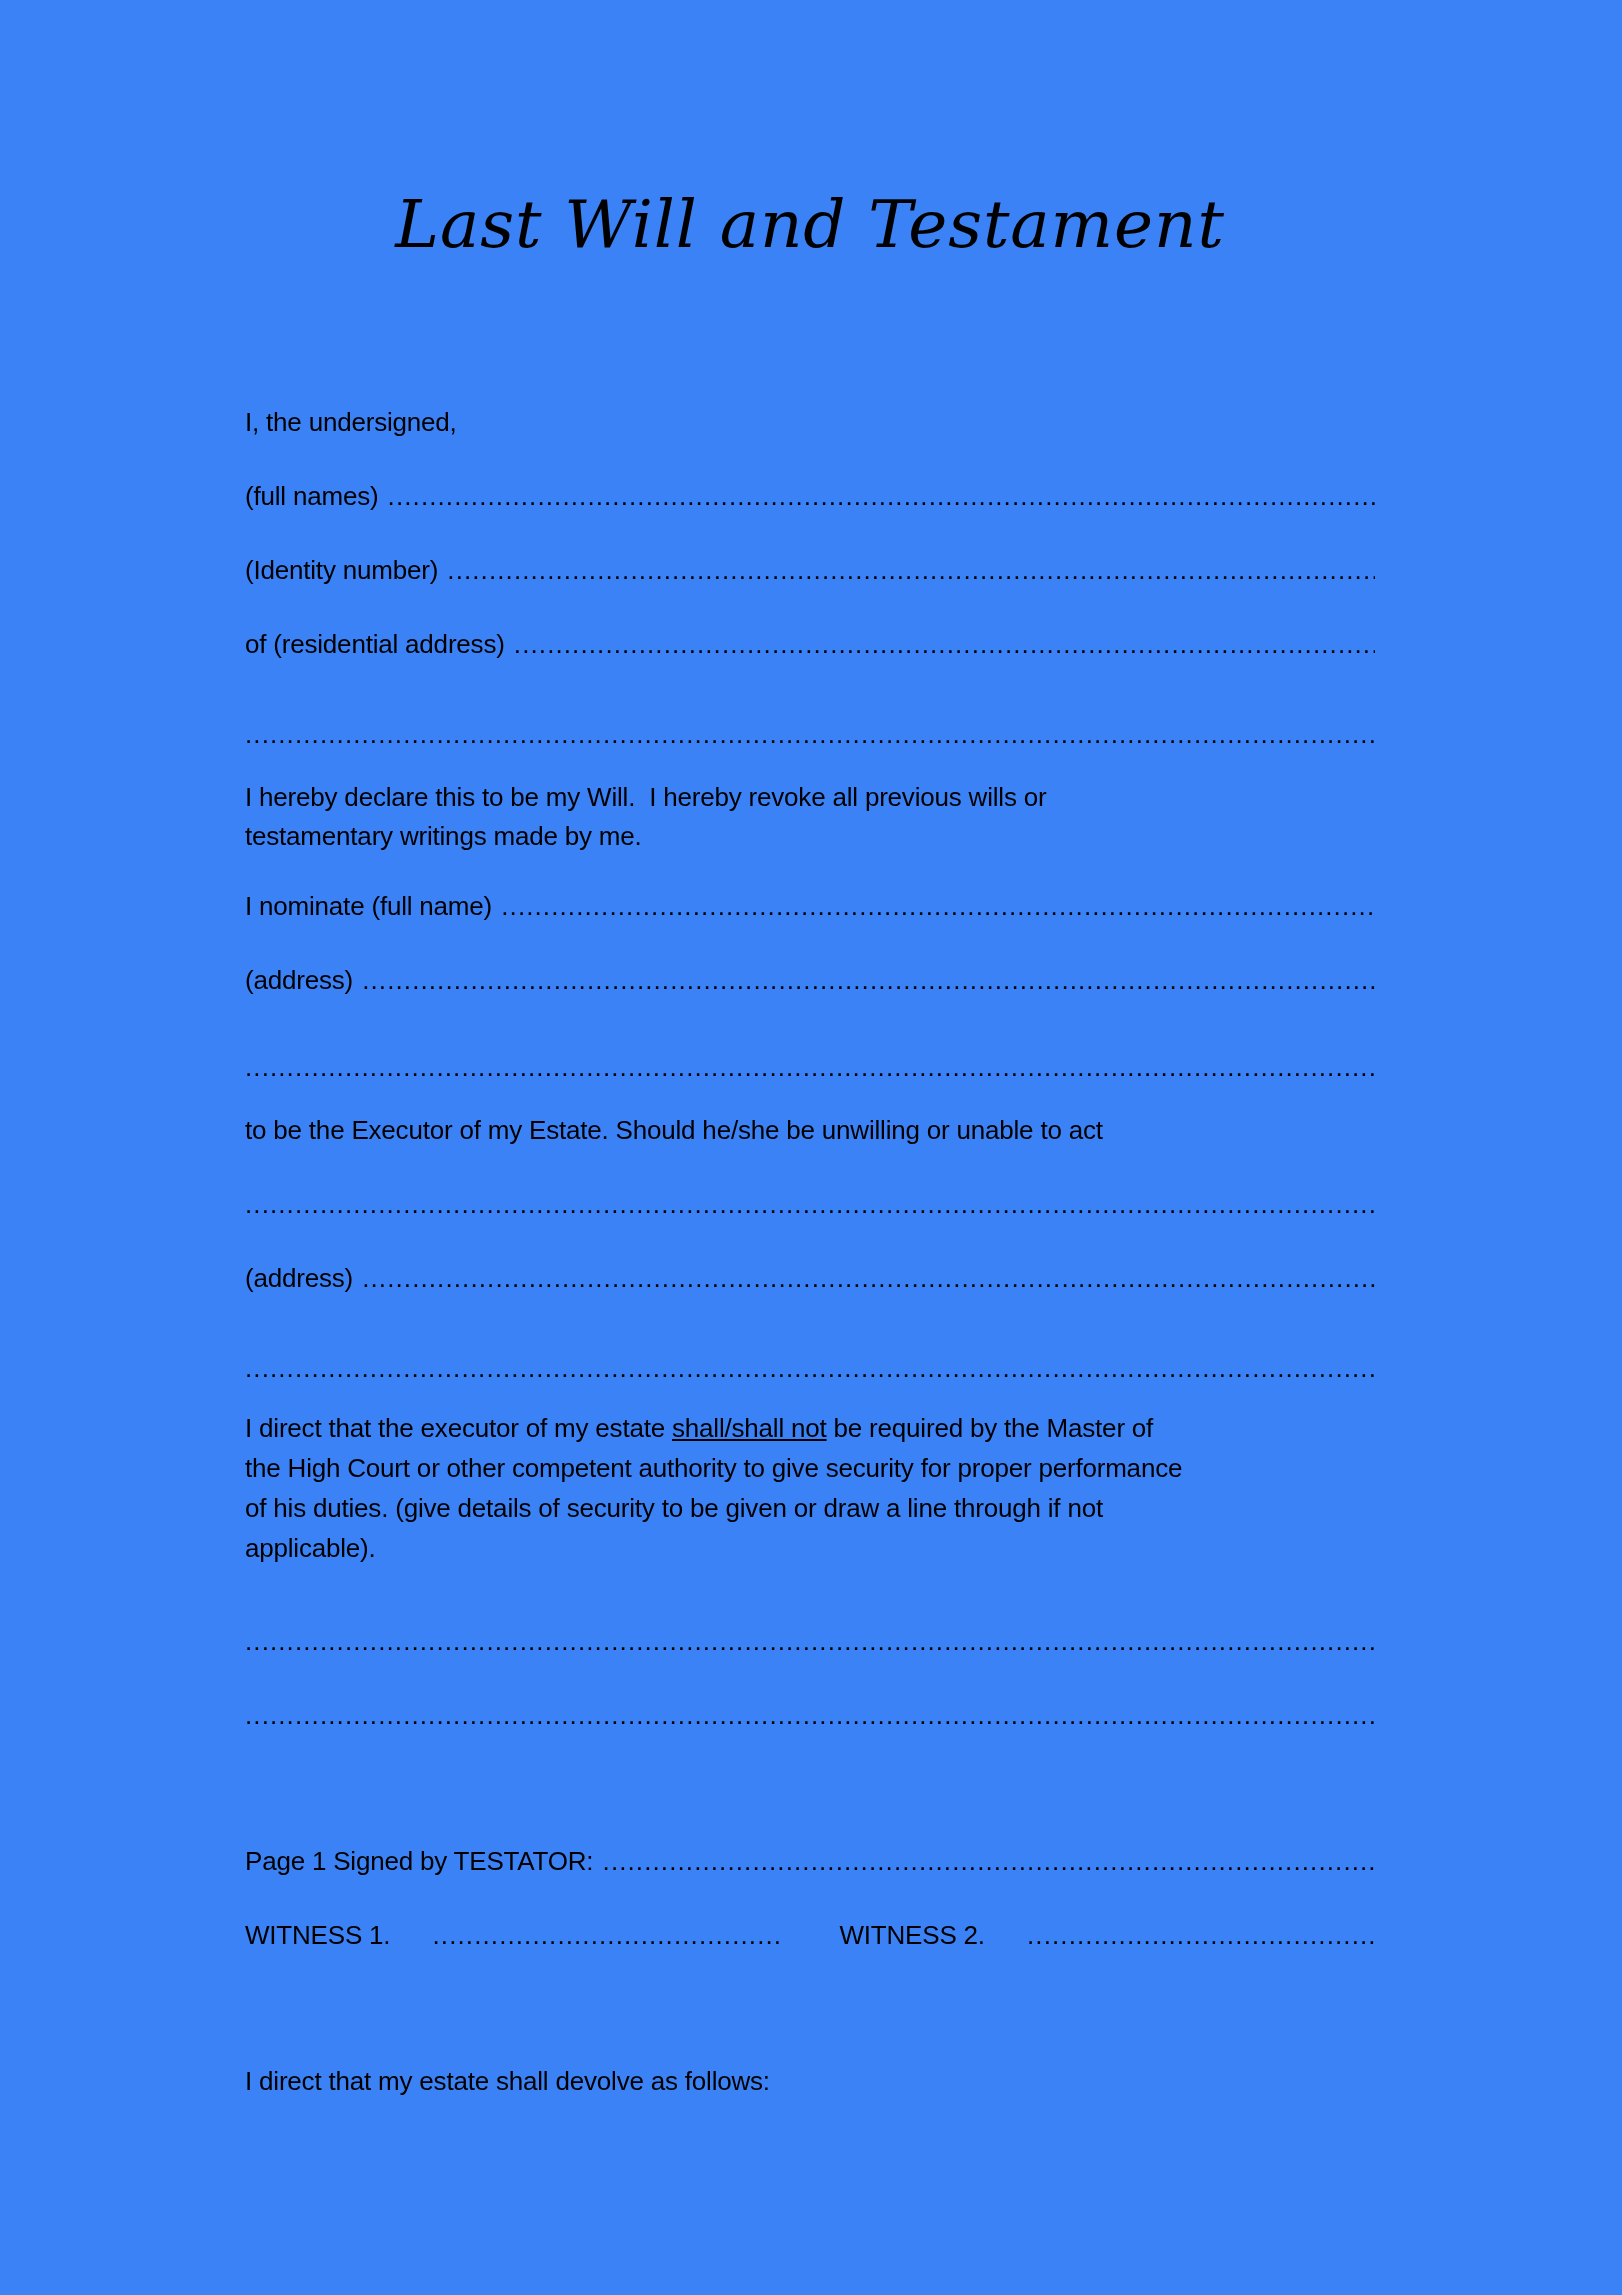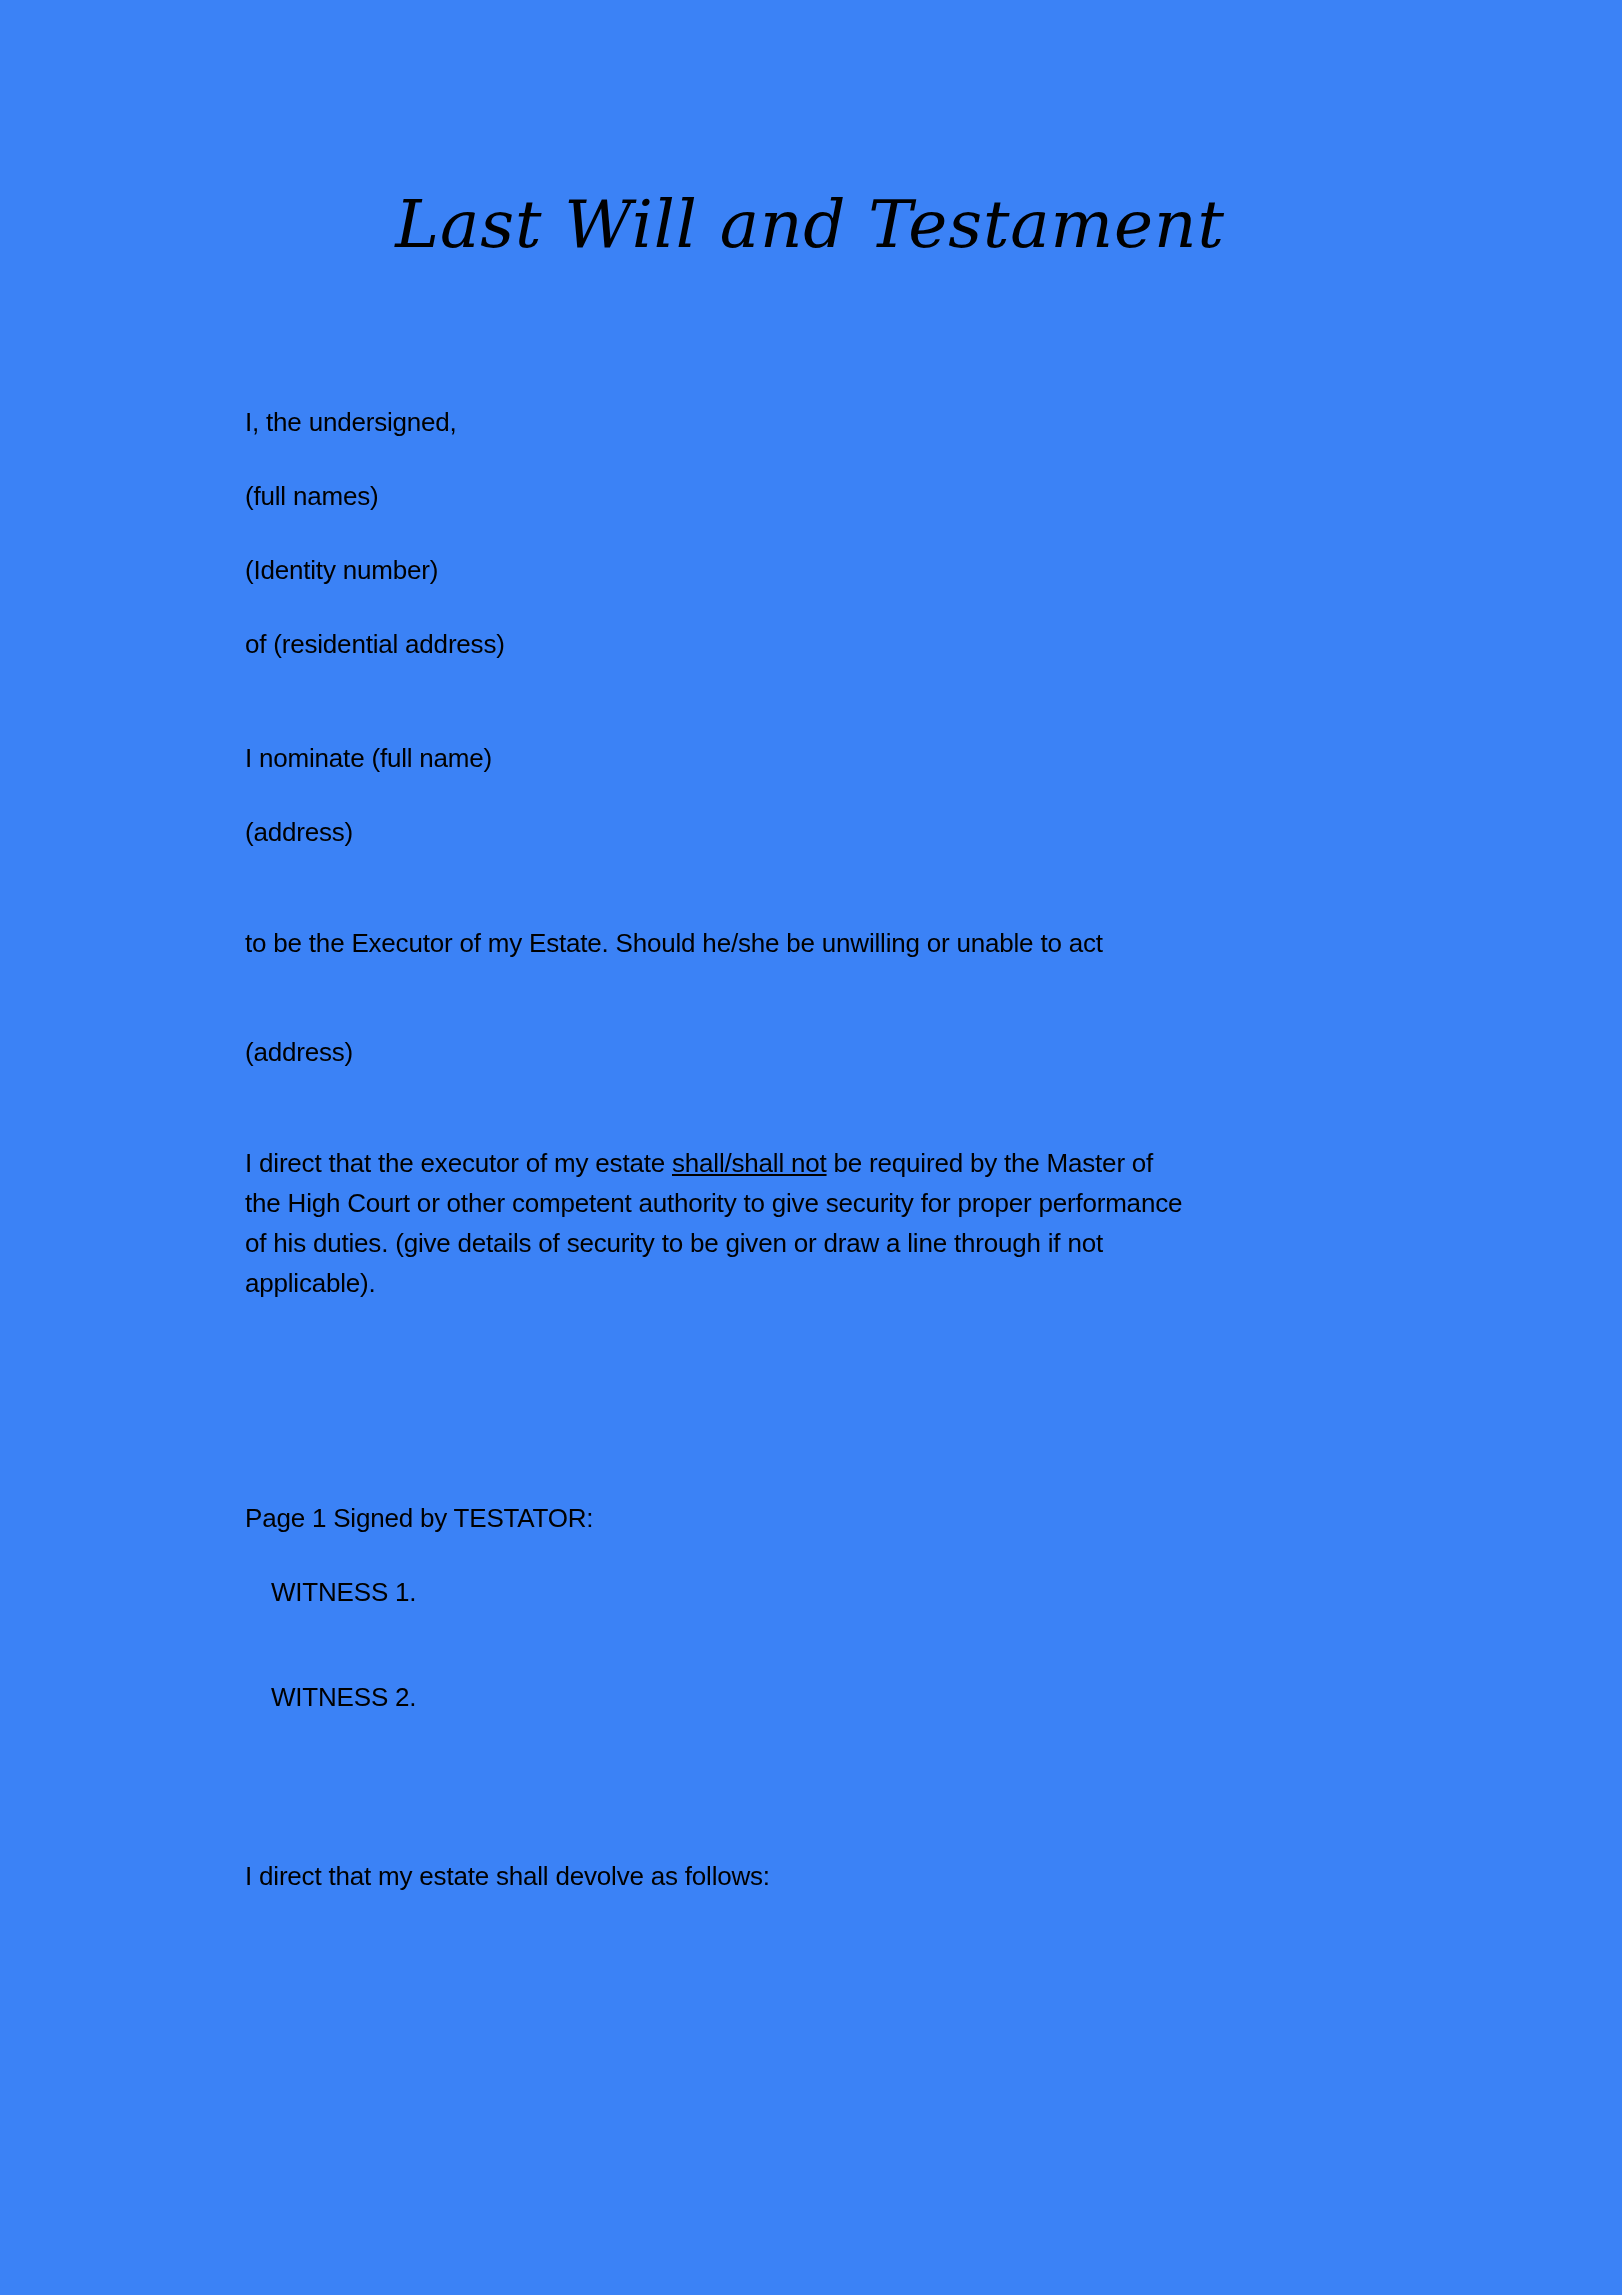--- a/index.html
+++ b/index.html
@@ -30,21 +30,20 @@
   .para {
     margin: 0 0 35px 0;
     white-space: pre-wrap;
   }
   .para4 { line-height: 40px; }
   .fline {
     display: flex;
     align-items: baseline;
     margin: 0 0 35px 0;
     white-space: nowrap;
-    flex-direction: column;
   }
   .fline .label { flex: 0 0 auto; margin-right: 9.2px; }
   .leader {
     flex: 1 1 0;
     min-width: 0;
     overflow: hidden;
     white-space: nowrap;
     letter-spacing: 1.1px;
   }
   .w2label { flex: 0 0 auto; margin: 0 9.2px 0 26px; }
@@ -79,20 +78,22 @@
 
   <div class="fline mb55">
     <span class="label">of (residential address)</span>
     <span class="leader">........................................................................................................................................................................................................................................................</span>
   </div>
 
   <div class="fline mb26">
     <span class="leader">........................................................................................................................................................................................................................................................</span>
   </div>
 
+  <p class="para mb34">I hereby declare this to be my Will.  I hereby revoke all previous wills or
+testamentary writings made by me.</p>
 
   <div class="fline">
     <span class="label">I nominate (full name)</span>
     <span class="leader">........................................................................................................................................................................................................................................................</span>
   </div>
 
   <div class="fline mb52">
     <span class="label">(address)</span>
     <span class="leader">........................................................................................................................................................................................................................................................</span>
   </div>

